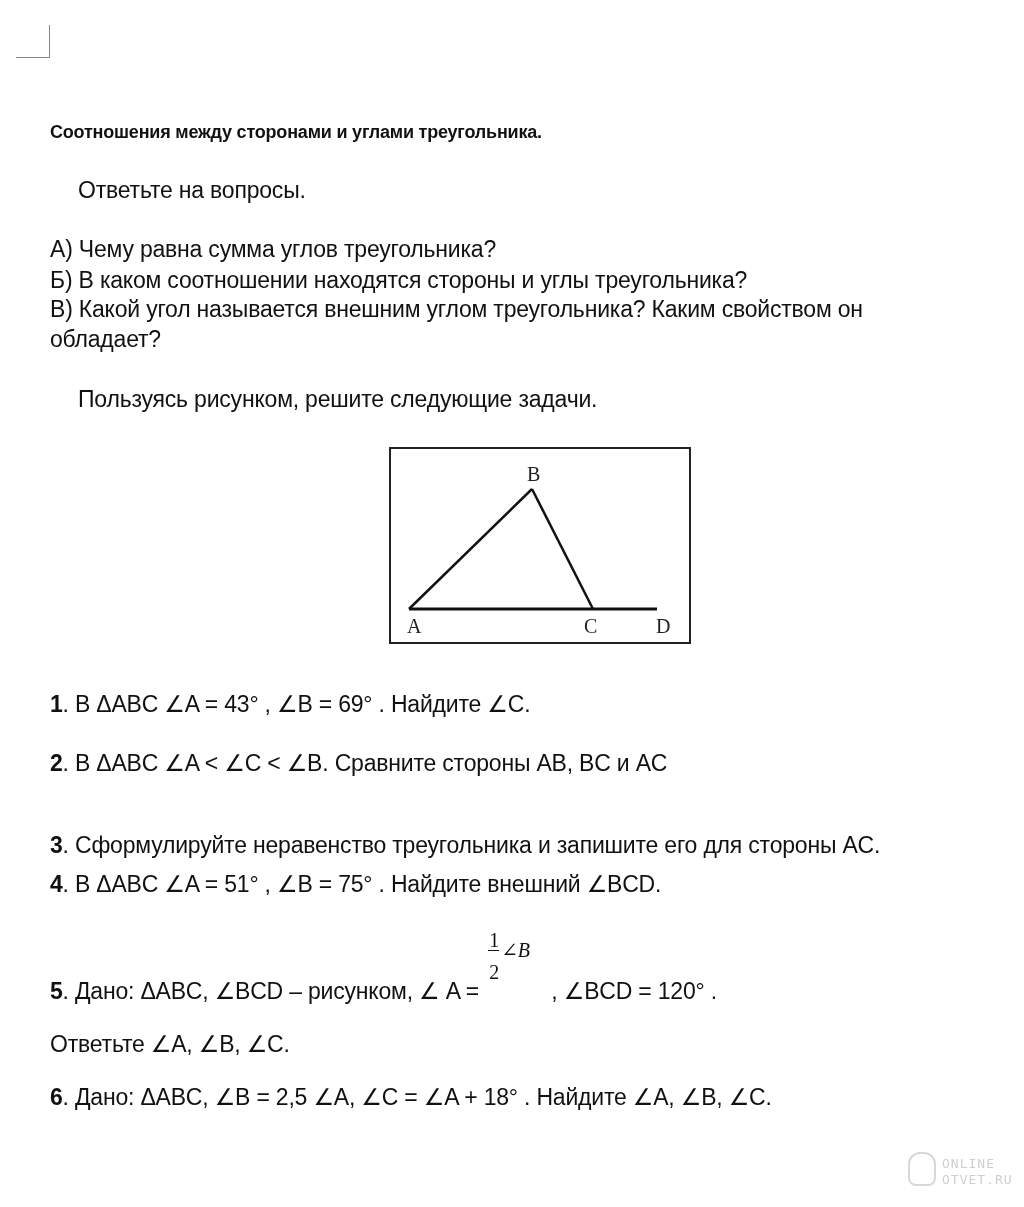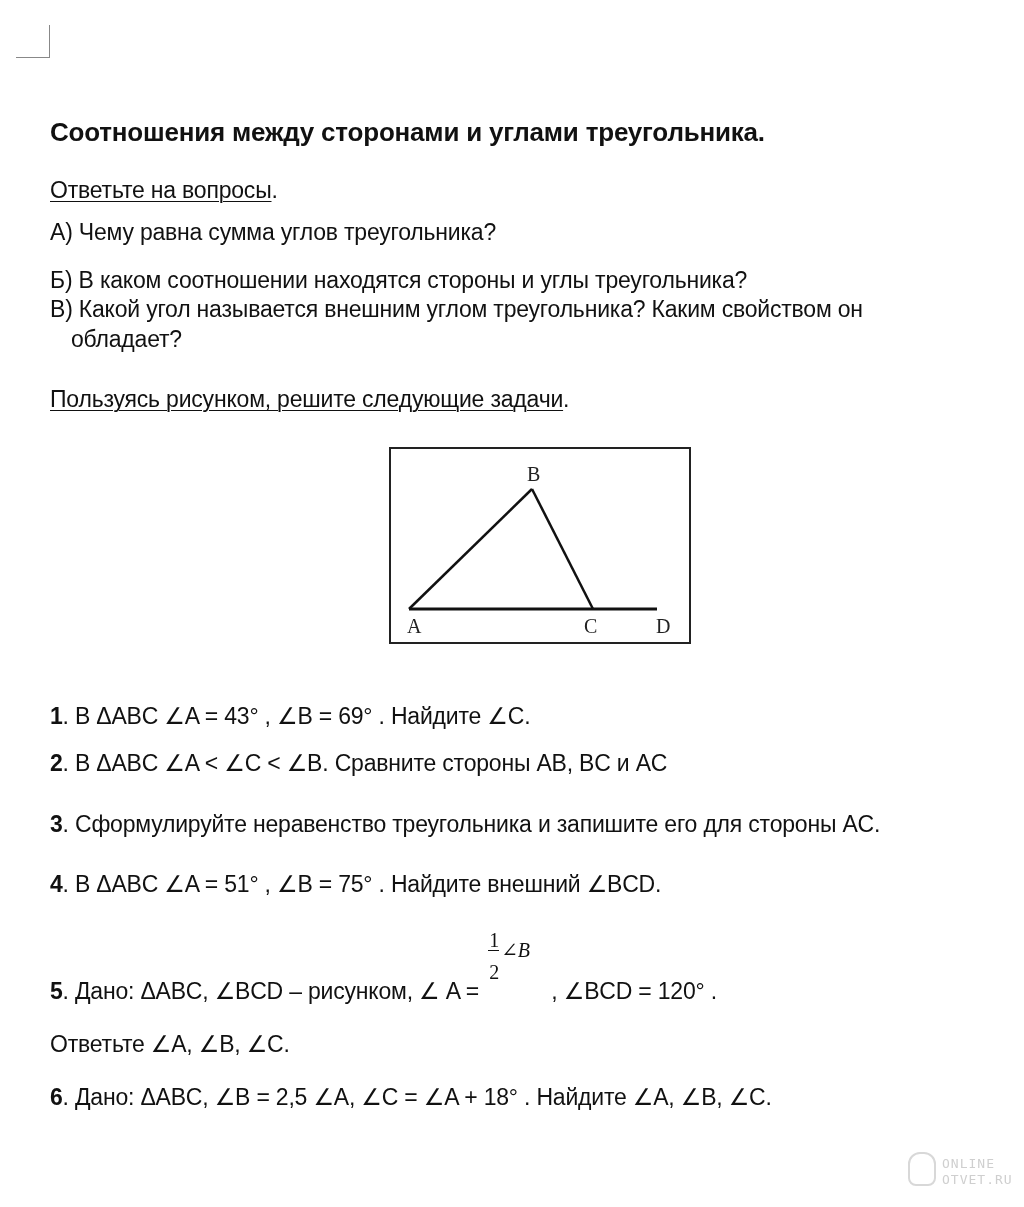--- a/index.html
+++ b/index.html
@@ -10,22 +10,22 @@
     }
     .corner-mark {
       position: absolute; left: 16px; top: 25px;
       width: 33px; height: 32px;
       border-right: 1px solid #888; border-bottom: 1px solid #888;
     }
     .line {
       position: absolute; left: 50px; font-size: 23px; line-height: 30px;
       white-space: nowrap; letter-spacing: -0.2px;
     }
-    .title { top: 117px; font-weight: bold; font-size: 26px; }
-    .u { text-decoration: underline; text-underline-offset: 3px; text-decoration-thickness: 1px; }
+    .title { top: 117px; font-weight: bold; font-size: 18px; }
+    .u { text-underline-offset: 3px; text-decoration-thickness: 1px; margin-left: 28px; }
     .num { font-weight: bold; }
     .figure {
       position: absolute; left: 389px; top: 447px;
       width: 302px; height: 197px;
       border: 2px solid #222; box-sizing: border-box; background: #fff;
     }
     .figure svg { position: absolute; left: 0; top: 0; }
     .frac {
       display: inline-block; position: relative; width: 60px; height: 30px;
       font-family: "Liberation Serif", "DejaVu Serif", serif;
@@ -48,44 +48,44 @@
 <body>
 
 <div class="corner-mark"></div>
 
 <div class="line title">Соотношения между сторонами и углами треугольника.</div>
 
 <div class="line" style="top:175px;">
   <span class="u">Ответьте на вопросы</span><span>.</span>
 </div>
 
-<div class="line" style="top:217px;"><span>А)</span><span> Чему равна сумма углов треугольника?</span></div>
+<div class="line" style="top:234px;"><span>А)</span><span> Чему равна сумма углов треугольника?</span></div>
 <div class="line" style="top:265px;"><span>Б)</span><span> В каком соотношении находятся стороны и углы треугольника?</span></div>
 <div class="line" style="top:294px;text-align:center;"><span>В)</span><span> Какой угол называется внешним углом треугольника? Каким свойством он</span></div>
-<div class="line" style="top:324px;margin-left:21px;"><span>обладает?</span></div>
+<div class="line" style="top:324px;"><span>обладает?</span></div>
 
 <div class="line" style="top:384px;">
   <span class="u">Пользуясь рисунком, решите следующие задачи</span><span>.</span>
 </div>
 
 <div class="figure">
   <svg width="302" height="197" viewBox="0 0 302 197">
     <line x1="18" y1="160" x2="266" y2="160" stroke="#111" stroke-width="3"></line>
     <line x1="18" y1="160" x2="141" y2="40" stroke="#111" stroke-width="2.5"></line>
     <line x1="141" y1="40" x2="202" y2="160" stroke="#111" stroke-width="2.5"></line>
     <text x="136" y="32" font-family="Liberation Serif, DejaVu Serif, serif" font-size="20" fill="#222">B</text>
     <text x="16" y="184" font-family="Liberation Serif, DejaVu Serif, serif" font-size="20" fill="#222">A</text>
     <text x="193" y="184" font-family="Liberation Serif, DejaVu Serif, serif" font-size="20" fill="#222">C</text>
     <text x="265" y="184" font-family="Liberation Serif, DejaVu Serif, serif" font-size="20" fill="#222">D</text>
   </svg>
 </div>
 
-<div class="line" style="top:689px;margin-top:12px;"><span class="num">1</span><span>. В ΔABC ∠A = 43° , ∠B = 69° . Найдите ∠C.</span></div>
+<div class="line" style="top:689px;"><span class="num">1</span><span>. В ΔABC ∠A = 43° , ∠B = 69° . Найдите ∠C.</span></div>
 <div class="line" style="top:748px;"><span class="num">2</span><span>. В ΔABC ∠A &lt; ∠C &lt; ∠B. Сравните стороны AB, BC и AC</span></div>
-<div class="line" style="top:809px;"><span class="num">3</span><span>. Сформулируйте неравенство треугольника и запишите его для стороны AC.</span></div>
+<div class="line" style="top:830px;"><span class="num">3</span><span>. Сформулируйте неравенство треугольника и запишите его для стороны AC.</span></div>
 <div class="line" style="top:869px;"><span class="num">4</span><span>. В ΔABC ∠A = 51° , ∠B = 75° . Найдите внешний ∠BCD.</span></div>
 
 <div class="line" style="top:969px;">
   <span class="num">5</span><span>. Дано: ΔABC, ∠BCD – рисунком, ∠ A = </span><span class="frac"><span class="n1">1</span><span class="bar"></span><span class="n2">2</span><span class="ang">∠B</span></span><span> , ∠BCD = 120° .</span>
 </div>
 <div class="line" style="top:1029px;"><span>Ответьте ∠A, ∠B, ∠C.</span></div>
 
 <div class="line" style="top:1082px;"><span class="num">6</span><span>. Дано: ΔABC, ∠B = 2,5 ∠A, ∠C = ∠A + 18° . Найдите ∠A, ∠B, ∠C.</span></div>
 
 <div class="watermark">

